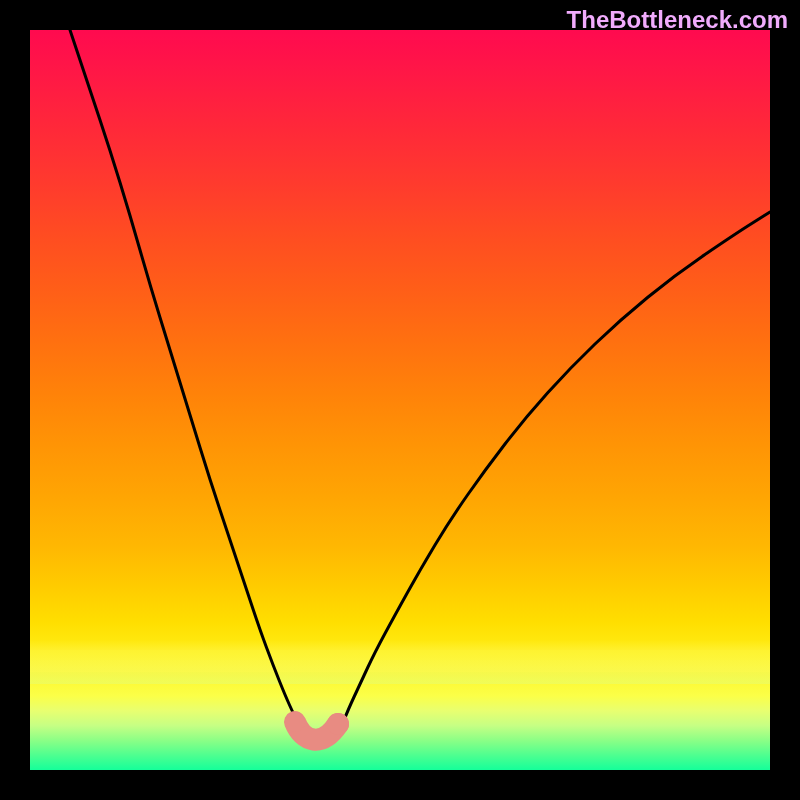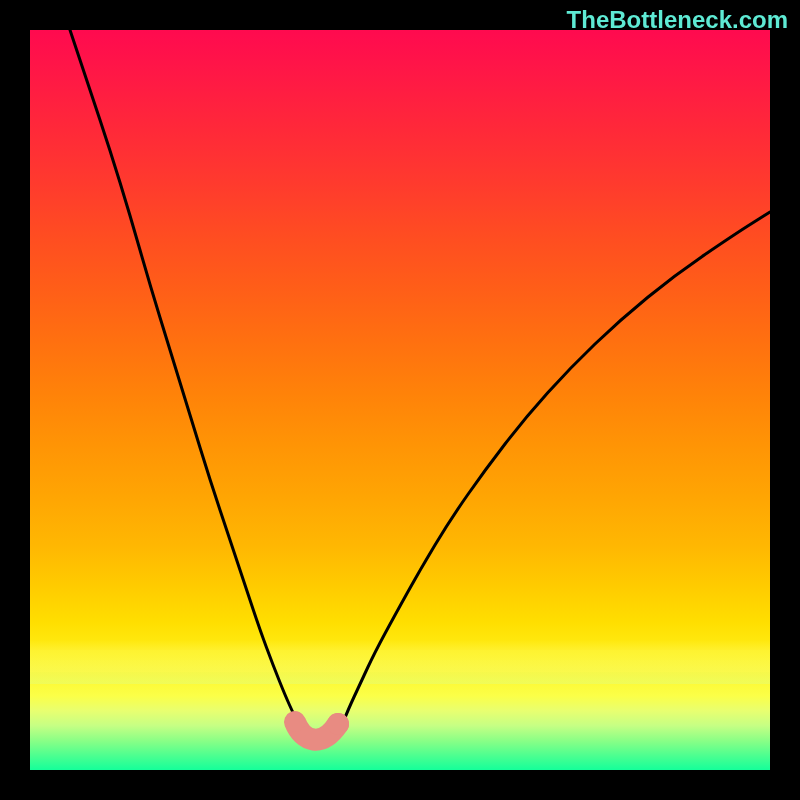--- a/index.html
+++ b/index.html
@@ -12,21 +12,21 @@
     #e8ff70 92%, #c6ff84 94%, #8bff86 96%, #4eff90 98%, #15ff9a 100%);
 }
 
 .band{position:absolute;left:30px;width:740px;pointer-events:none}
 .b1{top:640px;height:10px;background:linear-gradient(to bottom,rgba(255,238,60,.0),rgba(255,246,90,.35))}
 .b2{top:650px;height:10px;background:linear-gradient(to bottom,rgba(252,255,100,.35),rgba(250,255,120,.35))}
 .b3{top:660px;height:12px;background:linear-gradient(to bottom,rgba(247,255,130,.35),rgba(242,255,140,.35))}
 .b4{top:672px;height:12px;background:linear-gradient(to bottom,rgba(230,255,150,.30),rgba(210,255,160,.30))}
 
 .brand{position:absolute;top:6px;right:12px;font-family:Arial,Helvetica,sans-serif;
-  color:#5eead4;font-size:24px;font-weight:600;letter-spacing:0}
+  color:#f0abfc;font-size:24px;font-weight:600;letter-spacing:0}
 
 .curve{position:absolute;left:30px;top:30px;width:740px;height:740px;pointer-events:none}
 .curve path{fill:none;stroke:#000;stroke-width:3;stroke-linecap:round;stroke-linejoin:round}
 
 .worm{position:absolute;left:30px;top:30px;width:740px;height:740px;pointer-events:none}
 .worm path.body{fill:none;stroke:#e88b82;stroke-width:22;stroke-linecap:round;stroke-linejoin:round}
 .worm circle{fill:#e88b82}
 </style>
 </head>
 <body>

